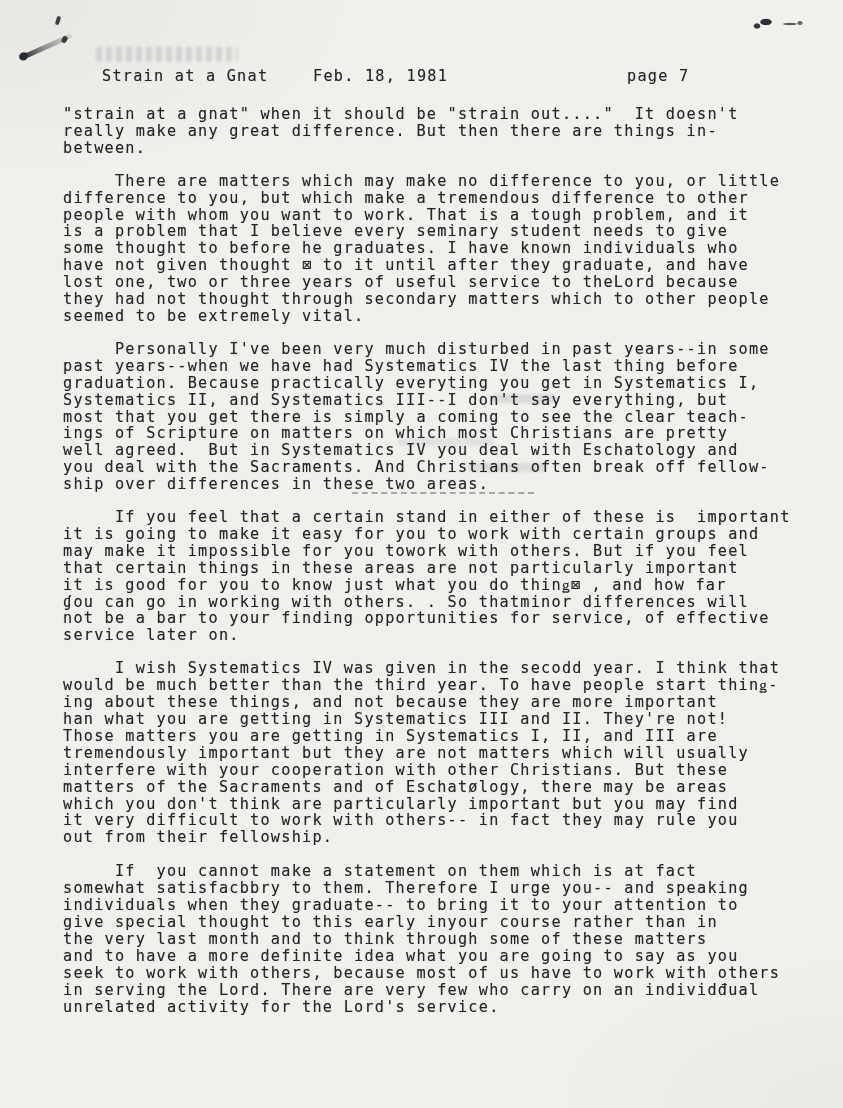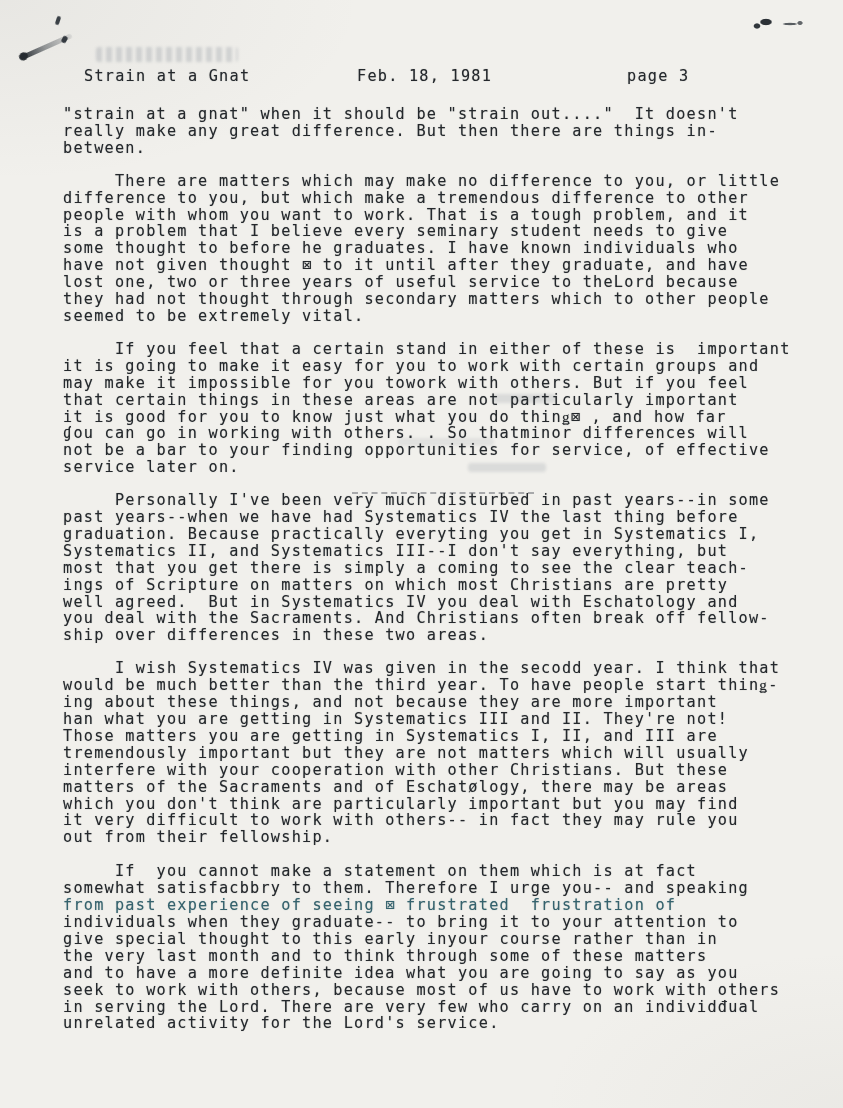--- a/index.html
+++ b/index.html
@@ -19,22 +19,22 @@
     font-family:"DejaVu Sans Mono", monospace;
     font-size:15.2px;
     line-height:16.9px;
     letter-spacing:1.25px;
     color:#24282c;
     text-shadow:0 0 1px rgba(32,36,40,0.38);
     white-space:pre;
     margin:0;
   }
   .header span{position:absolute;top:68px;}
-  .hdr-title{left:84px;}
-  .hdr-date{left:313px;margin-left:44px;}
+  .hdr-title{left:102px;}
+  .hdr-date{left:313px;}
   .hdr-page{left:627px;}
   .body-text{position:absolute;left:63px;top:106px;right:20px;}
   .para{margin:0 0 16px 0;}
   .para-5{margin-bottom:17px;}
   .para-6a{margin-top:5px;}
   .para-6a,.para-6blue,.para-6b{margin-bottom:0;}
   .para-6blue{color:#35626d;text-shadow:0 0 1px rgba(47,90,100,0.45);}
 
   
   .dashed-bleed{
@@ -84,67 +84,66 @@
   <div class="smudge-tr"></div>
   <div class="bleed-text-top"></div>
   <div class="ghost ghost-1"></div>
   <div class="ghost ghost-2"></div>
   <div class="ghost ghost-3"></div>
   <div class="dashed-bleed"></div>
 
   <div class="header">
     <span class="tw hdr-title">Strain at a Gnat</span>
     <span class="tw hdr-date">Feb. 18, 1981</span>
-    <span class="tw hdr-page">page 3</span>
+    <span class="tw hdr-page">page 7</span>
   </div>
 
   <div class="body-text">
     <pre class="tw para">"strain at a gnat" when it should be "strain out...."  It doesn't
 really make any great difference. But then there are things in-
 between.</pre>
     <pre class="tw para">     There are matters which may make no difference to you, or little
 difference to you, but which make a tremendous difference to other
 people with whom you want to work. That is a tough problem, and it
 is a problem that I believe every seminary student needs to give
 some thought to before he graduates. I have known individuals who
 have not given thought ⊠ to it until after they graduate, and have
 lost one, two or three years of useful service to theLord because
 they had not thought through secondary matters which to other people
 seemed to be extremely vital.</pre>
-    <pre class="tw para">     If you feel that a certain stand in either of these is  important
-it is going to make it easy for you to work with certain groups and
-may make it impossible for you towork with others. But if you feel
-that certain things in these areas are not particularly important
-it is good for you to know just what you do thinǥ⊠ , and how far
-ɠou can go in working with others. . So thatminor differences will
-not be a bar to your finding opportunities for service, of effective
-service later on.</pre>
     <pre class="tw para">     Personally I've been very much disturbed in past years--in some
 past years--when we have had Systematics IV the last thing before
 graduation. Because practically everyting you get in Systematics I,
 Systematics II, and Systematics III--I don't say everything, but
 most that you get there is simply a coming to see the clear teach-
 ings of Scripture on matters on which most Christians are pretty
 well agreed.  But in Systematics IV you deal with Eschatology and
 you deal with the Sacraments. And Christians often break off fellow-
 ship over differences in these two areas.</pre>
+    <pre class="tw para">     If you feel that a certain stand in either of these is  important
+it is going to make it easy for you to work with certain groups and
+may make it impossible for you towork with others. But if you feel
+that certain things in these areas are not particularly important
+it is good for you to know just what you do thinǥ⊠ , and how far
+ɠou can go in working with others. . So thatminor differences will
+not be a bar to your finding opportunities for service, of effective
+service later on.</pre>
     <pre class="tw para para-5">     I wish Systematics IV was given in the secodd year. I think that
 would be much better than the third year. To have people start thinǥ-
 ing about these things, and not because they are more important
 han what you are getting in Systematics III and II. They're not!
 Those matters you are getting in Systematics I, II, and III are
 tremendously important but they are not matters which will usually
 interfere with your cooperation with other Christians. But these
 matters of the Sacraments and of Eschatølogy, there may be areas
 which you don't think are particularly important but you may find
 it very difficult to work with others-- in fact they may rule you
 out from their fellowship.</pre>
     <pre class="tw para para-6a">     If  you cannot make a statement on them which is at fact
 somewhat satisfacbbry to them. Therefore I urge you-- and speaking</pre>
-    <pre class="tw para para-6blue">from past experience of seeing ⊠ frustrated  frustration of</pre>
     <pre class="tw para para-6b">individuals when they graduate-- to bring it to your attention to
 give special thought to this early inyour course rather than in
 the very last month and to think through some of these matters
 and to have a more definite idea what you are going to say as you
 seek to work with others, because most of us have to work with others
 in serving the Lord. There are very few who carry on an individđual
 unrelated activity for the Lord's service.</pre>
   </div>
 
 </div>

